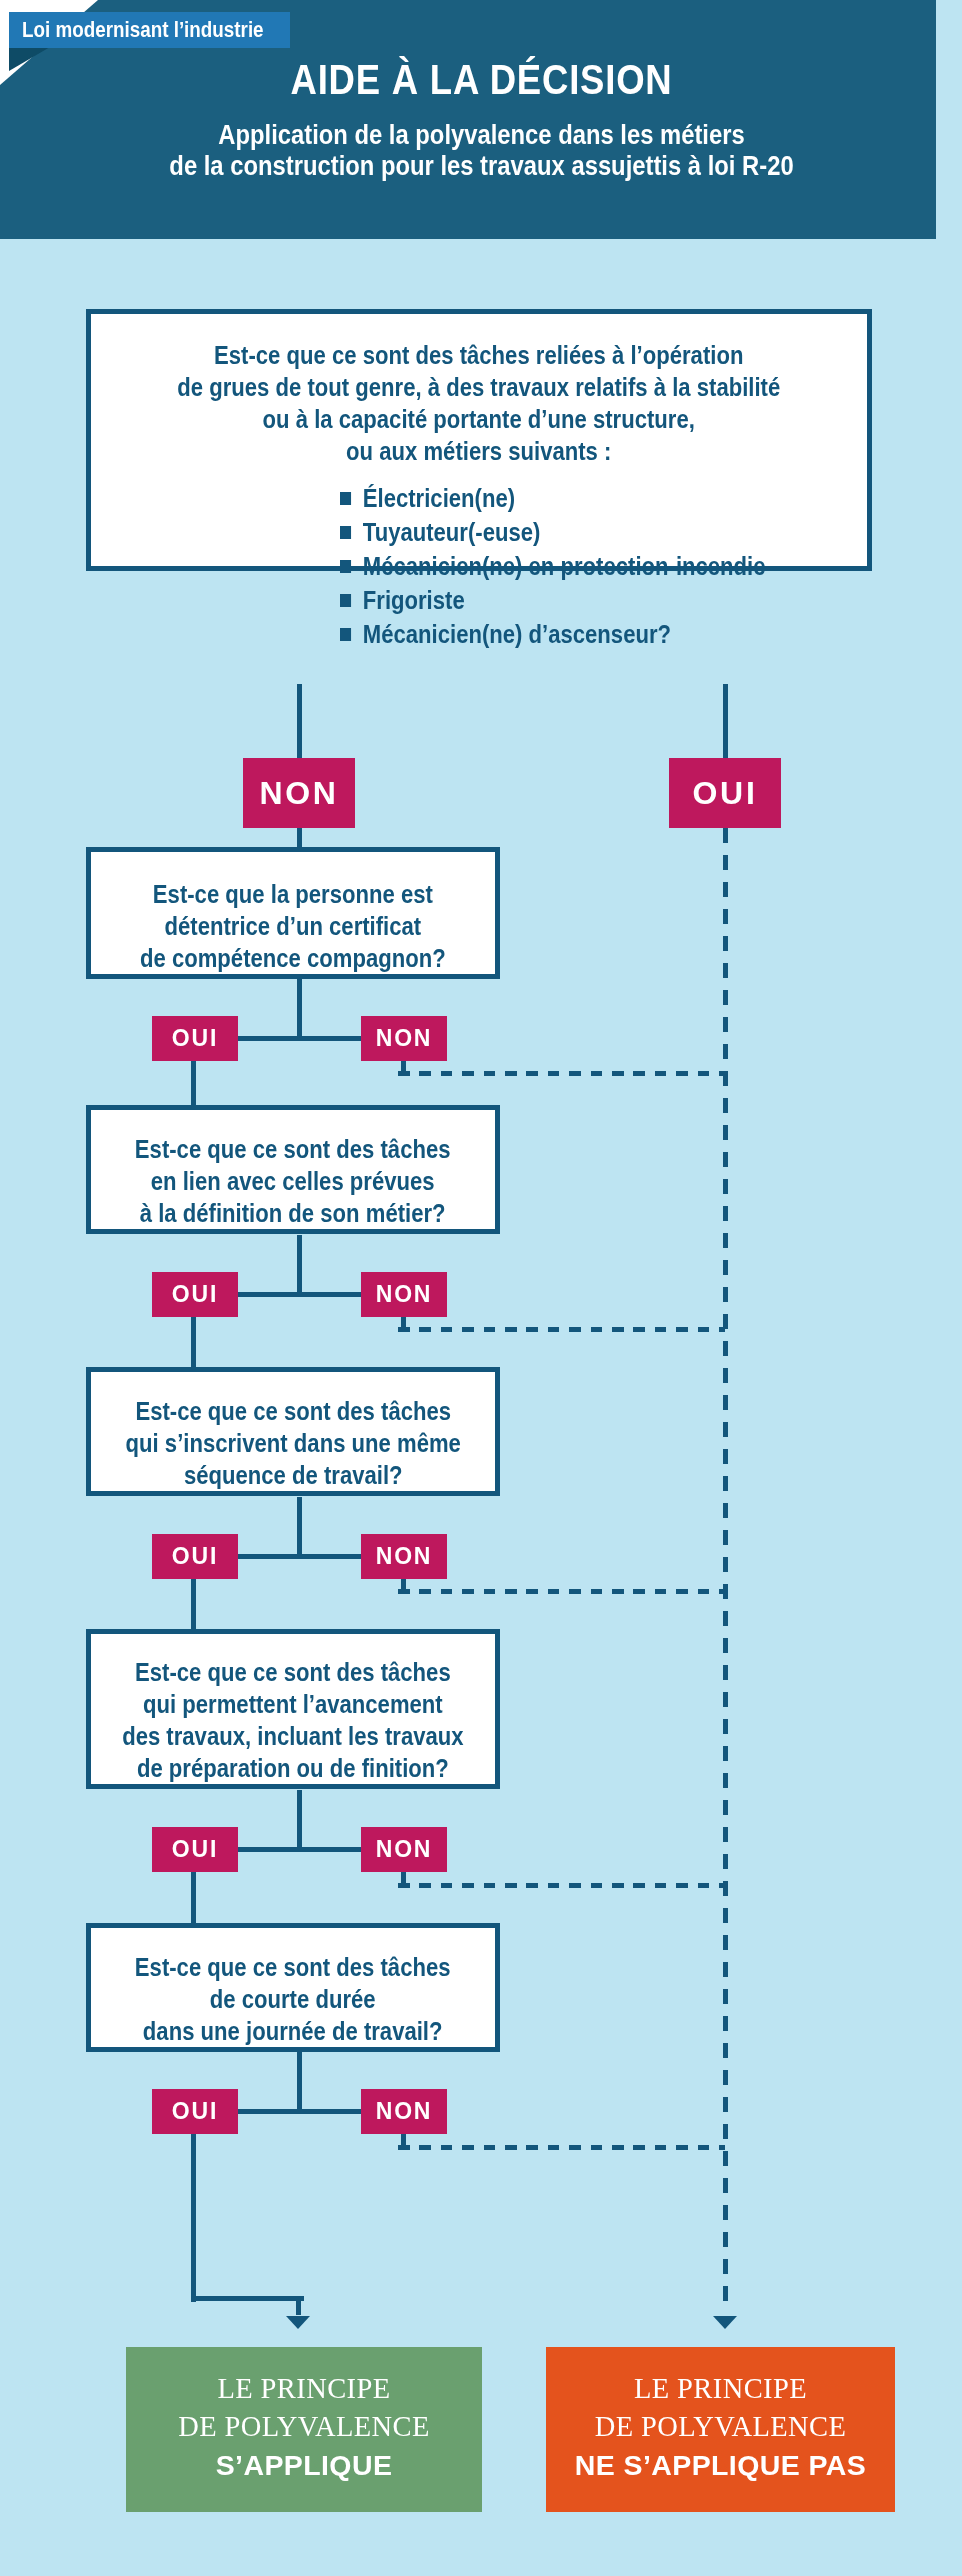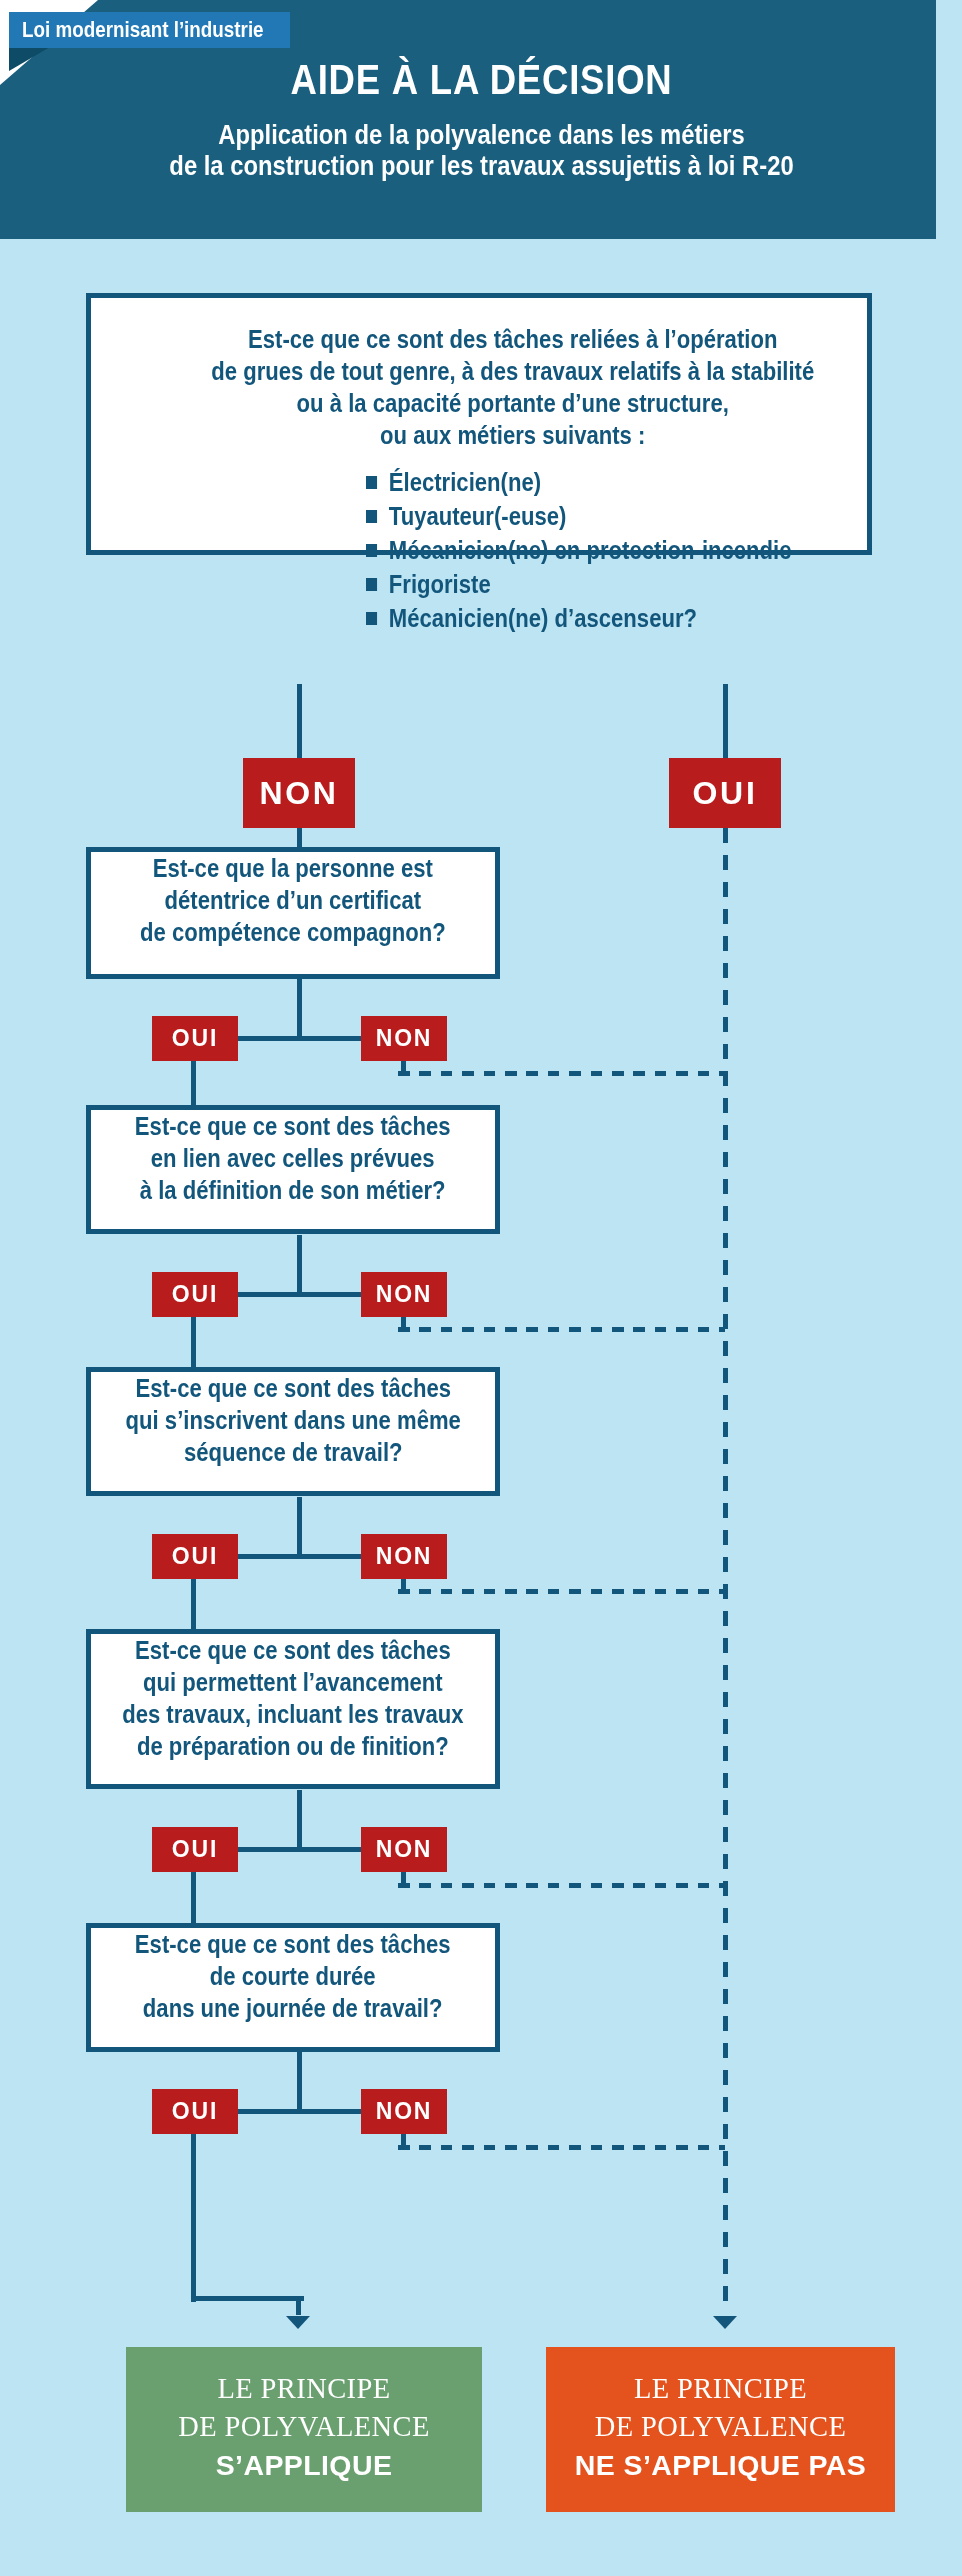--- a/index.html
+++ b/index.html
@@ -18,37 +18,37 @@
   .ribbon .cond{display:inline-block;transform:scaleX(.88);transform-origin:left center;}
   .page-title{position:absolute;left:0;top:55px;width:963px;margin:0;text-align:center;
               color:#fff;font-size:43px;font-weight:700;letter-spacing:0.9px;
               transform:scaleX(.85);transform-origin:center;white-space:nowrap;}
   .page-subtitle{position:absolute;left:0;top:119px;width:963px;text-align:center;color:#fff;
               font-size:28px;font-weight:700;line-height:31px;
               transform:scaleX(.85);transform-origin:center;white-space:nowrap;}
 
   
   .qbox{position:absolute;background:#fff;border:5.3px solid #13567c;box-sizing:border-box;
-        color:#13567c;display:flex;flex-direction:column;justify-content:flex-start;
+        color:#13567c;display:flex;flex-direction:column;justify-content:flex-end;
         align-items:center;text-align:center;}
   .qtext{font-size:26px;font-weight:700;line-height:32px;white-space:nowrap;
          transform:scaleX(.85);transform-origin:center;}
-  .start-box{left:86px;top:293px;width:786px;height:262px;justify-content:flex-start;
-             align-items:flex-end;}
+  .start-box{left:86px;top:309px;width:786px;height:262px;justify-content:flex-start;
+             align-items:center;}
   .start-box .qtext{margin-top:25px;}
   .trades{margin:14.3px 0 0 223px;text-align:left;transform:scaleX(.85);
           transform-origin:left center;}
   .trade{display:flex;align-items:center;height:34px;font-size:26px;font-weight:700;
          white-space:nowrap;}
   .sq{width:12.5px;height:12.5px;background:#13567c;margin-right:14.3px;flex:0 0 auto;}
 
   .q{left:86px;width:414px;}
 
   
-  .chip{position:absolute;background:#b91c1c;color:#fff;text-align:center;font-weight:700;}
+  .chip{position:absolute;background:#be185d;color:#fff;text-align:center;font-weight:700;}
   .chip.big{width:112px;height:70px;line-height:70px;font-size:32px;letter-spacing:2.7px;}
   .chip.small{width:86px;height:45px;line-height:45px;font-size:23px;letter-spacing:1.8px;}
 
   
   .vline{position:absolute;width:5.3px;background:#13567c;}
   .hline{position:absolute;height:5.3px;background:#13567c;}
   .dashv{position:absolute;width:5.3px;
          background:repeating-linear-gradient(180deg,#13567c 0 15px,transparent 15px 27px);}
   .dashh{position:absolute;height:5.3px;
          background:repeating-linear-gradient(90deg,#13567c 0 11.6px,transparent 11.6px 21.4px);}

